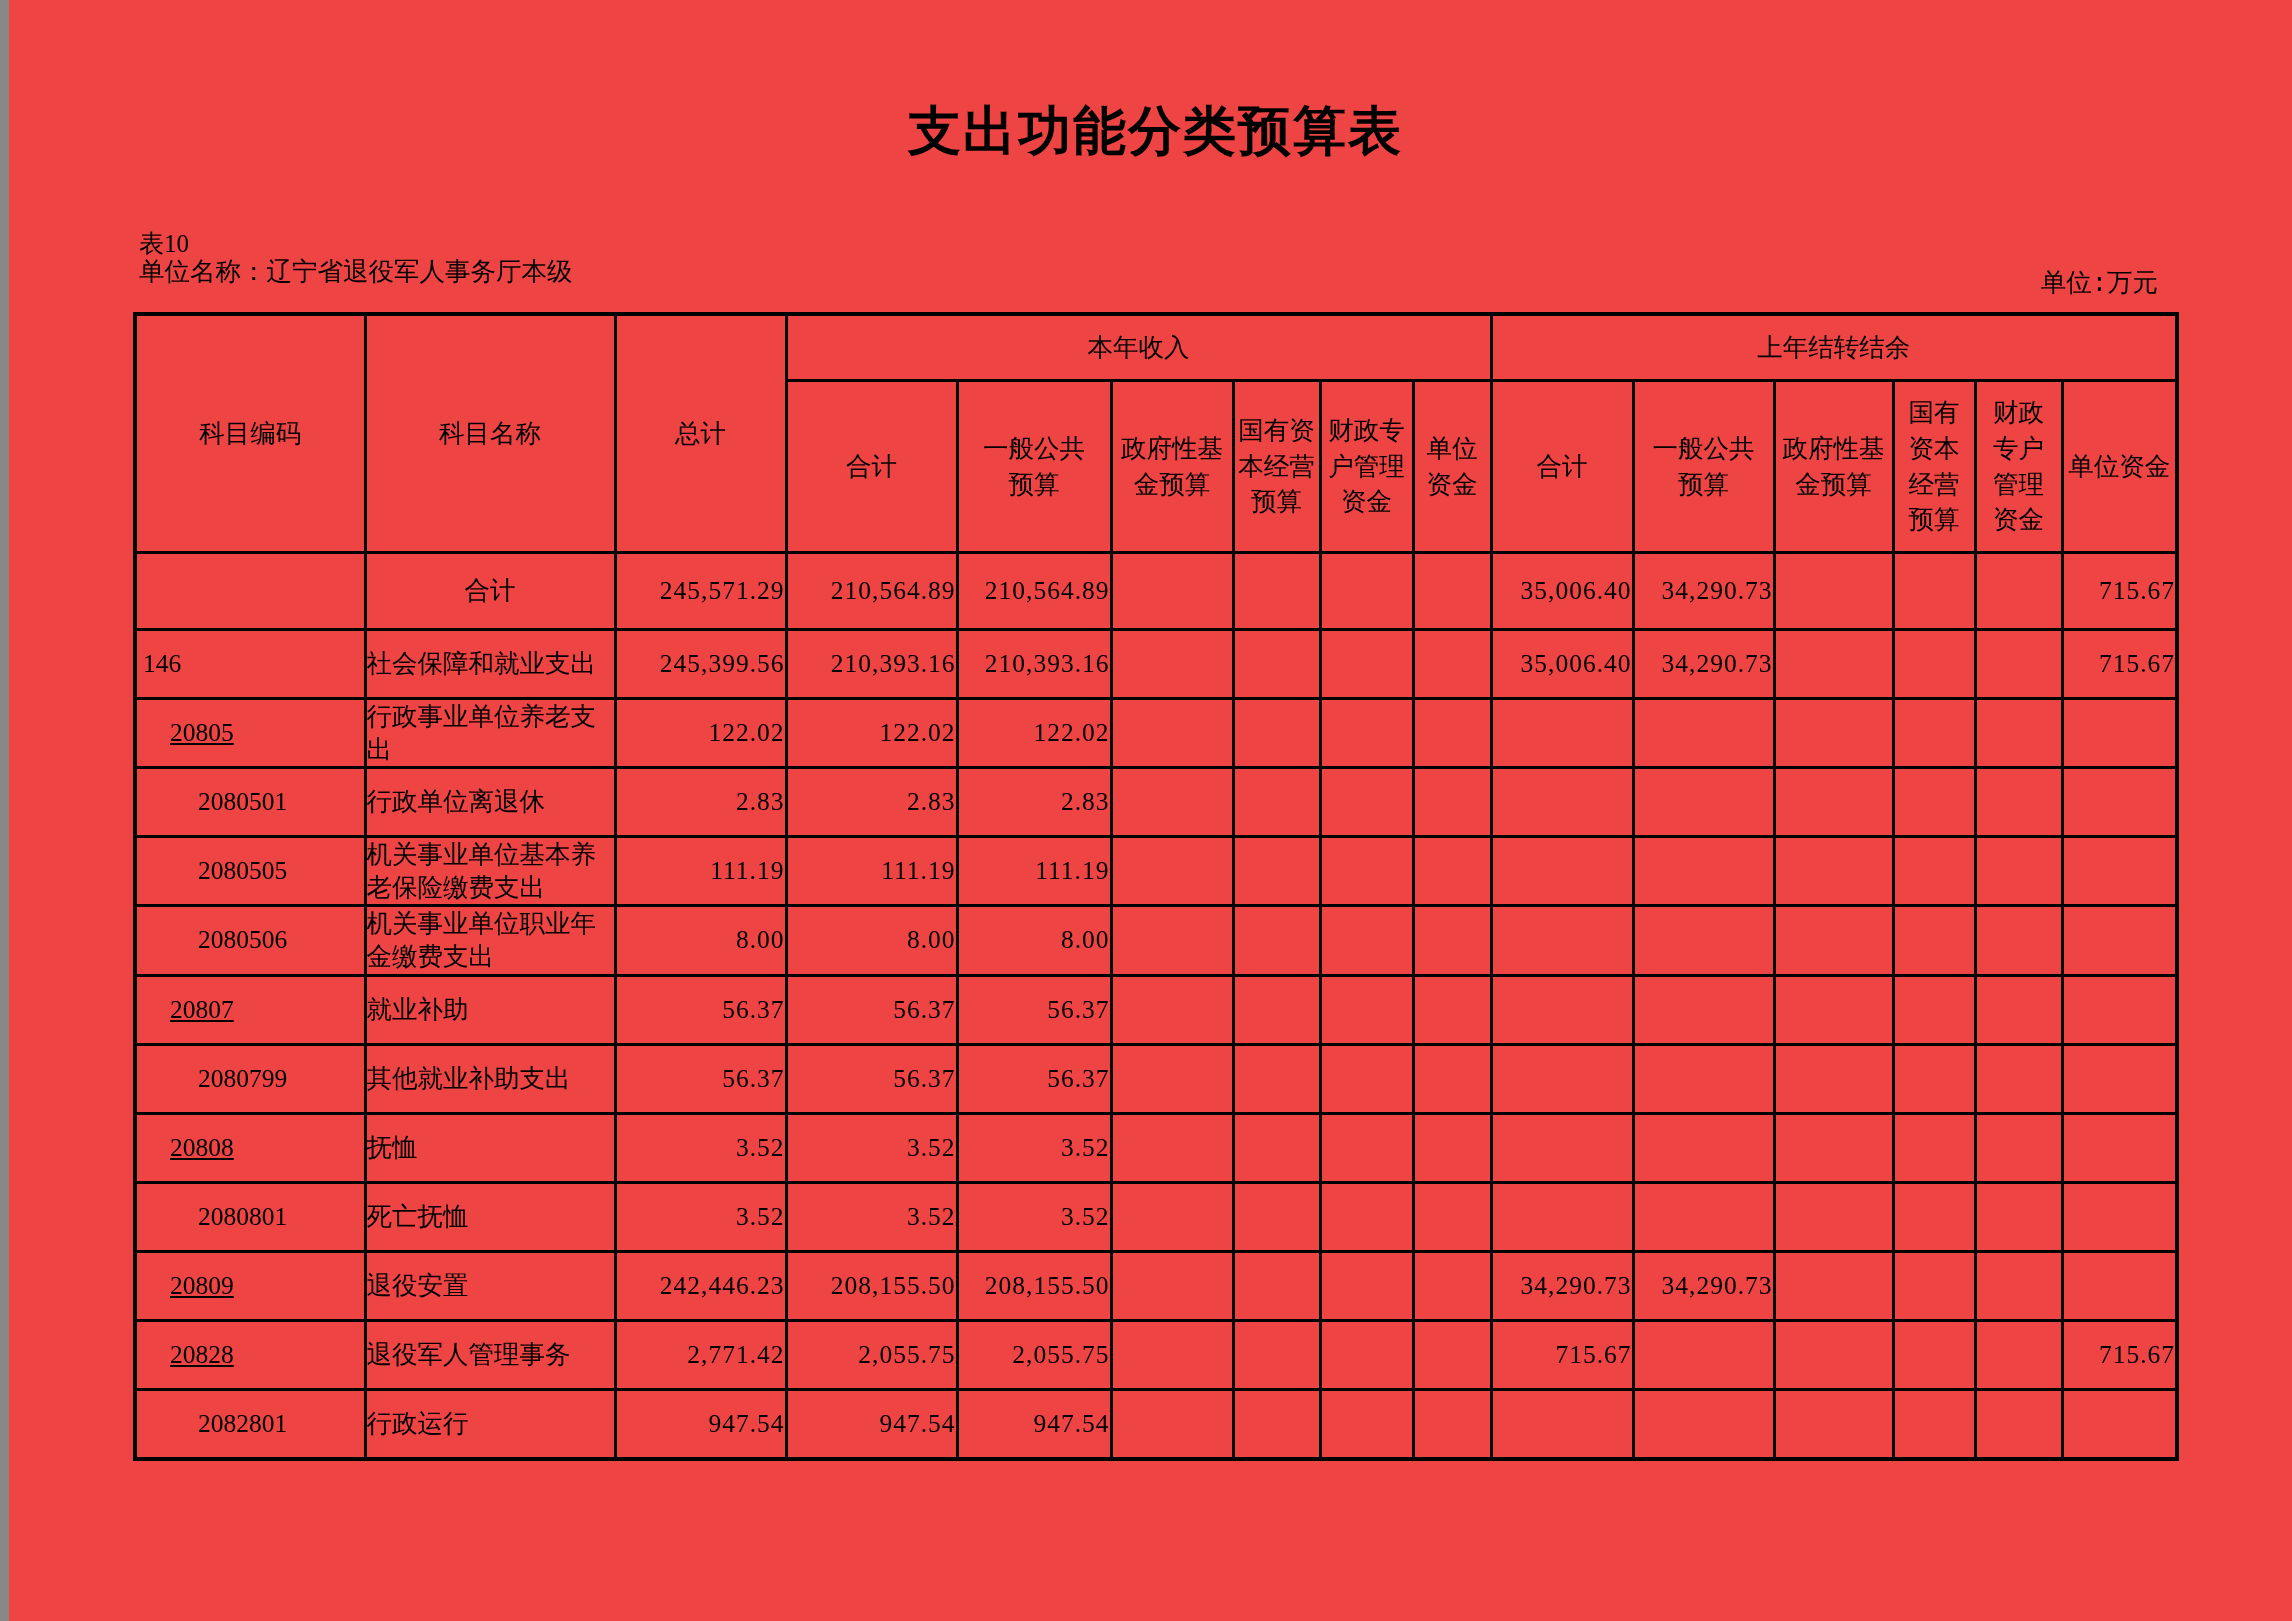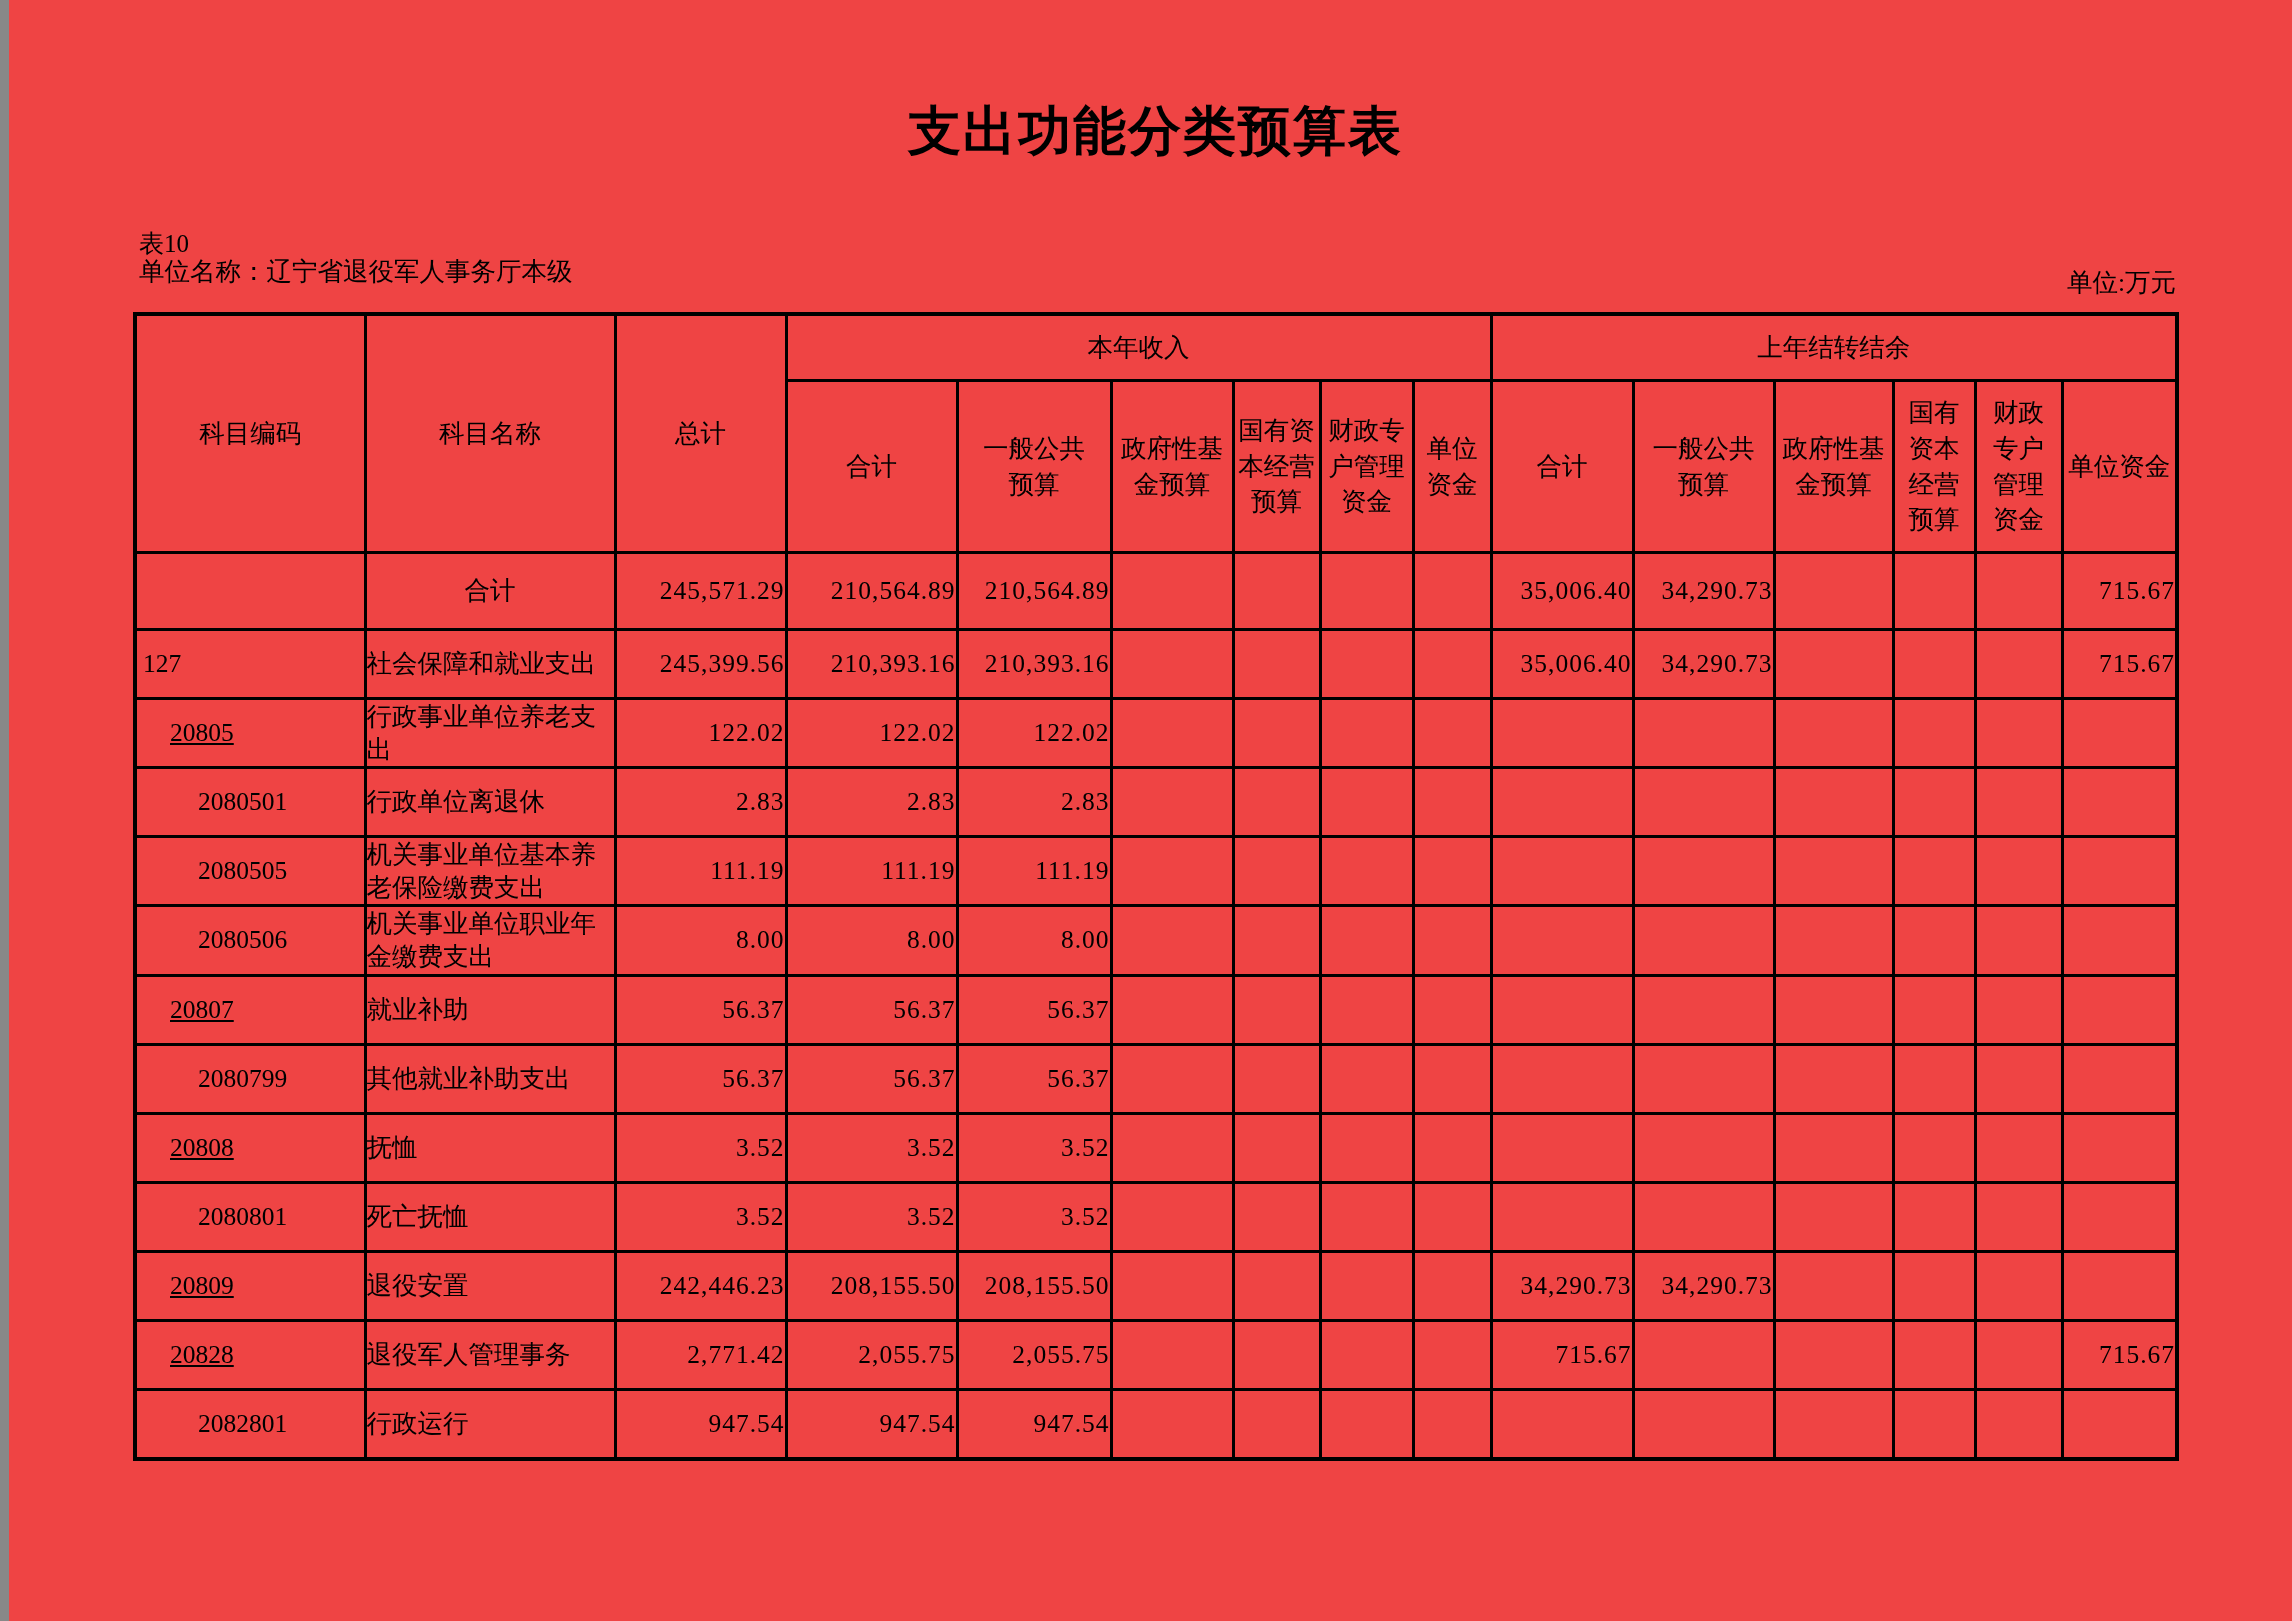--- a/index.html
+++ b/index.html
@@ -26,22 +26,23 @@
     left:130px; top:227px;
     font-size:25px;
   }
   .unit-name {
     position:absolute;
     left:130px; top:254px;
     font-size:25.5px;
   }
   .unit-measure {
     position:absolute;
-    right:126px; top:265px;
+    right:144px; top:265px;
     font-size:25.5px;
+    font-family:Liberation Mono, monospace;
   }
   table.budget {
     position:absolute;
     left:124px; top:312px;
     width:2042px;
     border-collapse:collapse;
     table-layout:fixed;
     border:4.9px solid #000;
   }
   table.budget th, table.budget td {
@@ -152,21 +153,21 @@
           <td class="num"></td>
           <td class="num"></td>
           <td class="num">35,006.40</td>
           <td class="num">34,290.73</td>
           <td class="num"></td>
           <td class="num"></td>
           <td class="num"></td>
           <td class="num">715.67</td>
         </tr>
         <tr>
-          <td class="code lvl1">127</td>
+          <td class="code lvl1">146</td>
           <td class="name">社会保障和就业支出</td>
           <td class="num">245,399.56</td>
           <td class="num">210,393.16</td>
           <td class="num">210,393.16</td>
           <td class="num"></td>
           <td class="num"></td>
           <td class="num"></td>
           <td class="num"></td>
           <td class="num">35,006.40</td>
           <td class="num">34,290.73</td>

